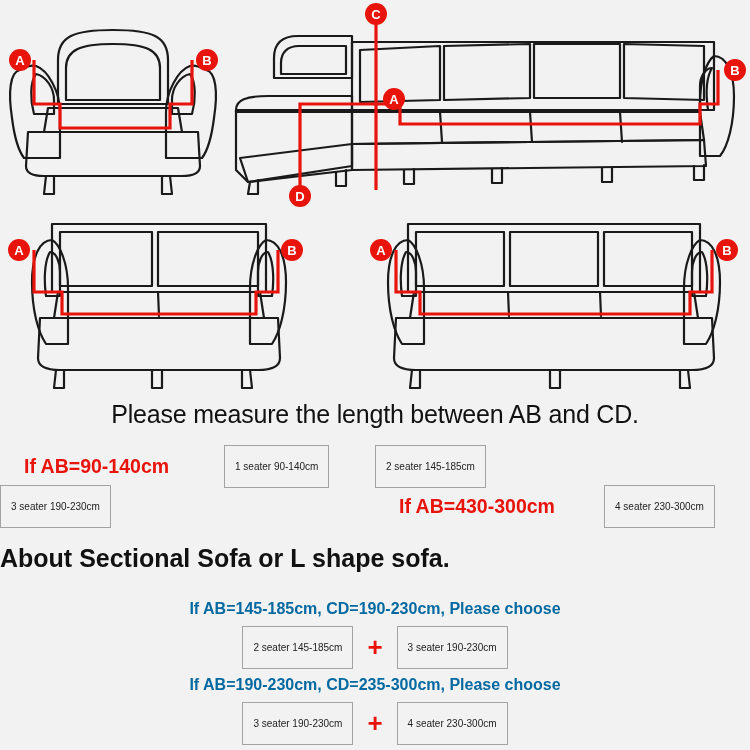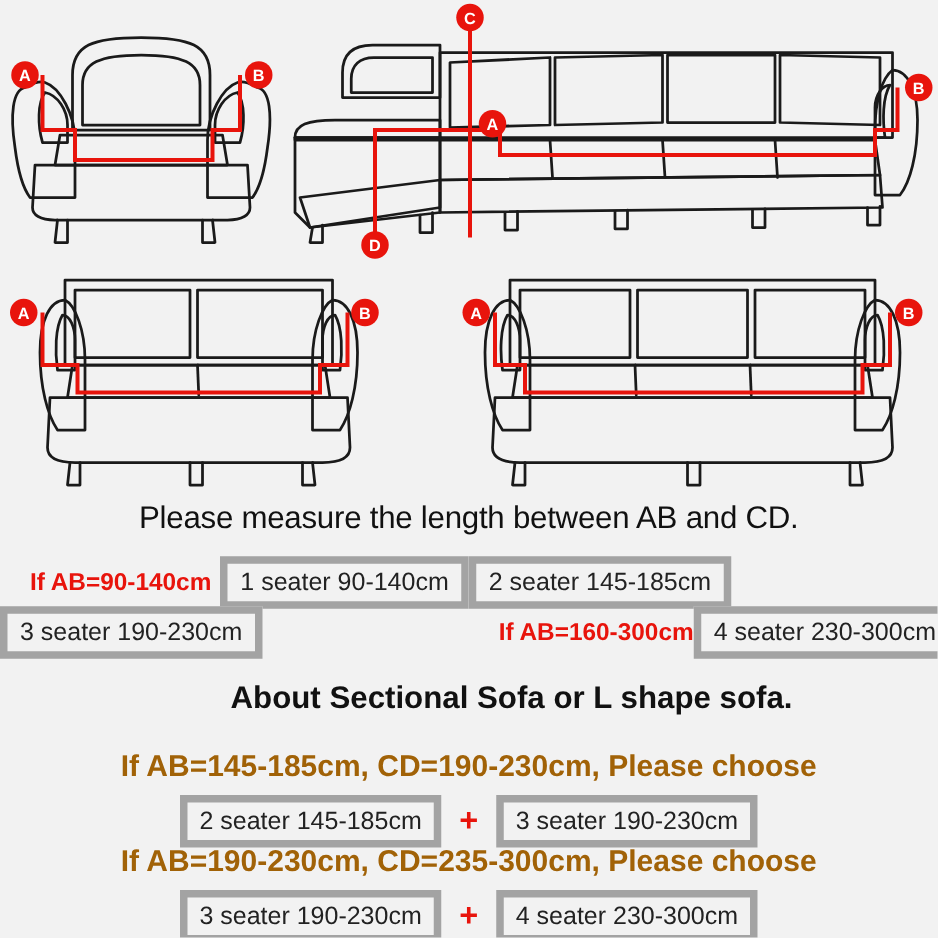--- a/index.html
+++ b/index.html
@@ -36,40 +36,40 @@
     box-sizing:border-box;
   }
   .cond{
     color:#e8140c;font-weight:bold;font-size:19.5px;
     white-space:nowrap;
     padding-left:24px;
   }
   .cell.left .cond{width:200px;text-align:left;}
   .cell.right .cond{width:205px;text-align:left;}
   .chip{
-    border:6px solid #a3a3a3;
+    border:1px solid #a3a3a3;
     background:#f2f2f2;
     color:#222;
-    font-size:20px;
-    padding:4px 10px;
+    font-size:10px;
+    padding:15px 10px;
     white-space:nowrap;
     line-height:1.1;
   }
 
   .sub-headline{
     position:absolute;left:0;top:544px;width:634px;
-    text-align:right;
+    text-align:left;
     font-size:25px;font-weight:bold;color:#111;
   }
 
   .sect{
     position:absolute;left:0;width:750px;text-align:center;
   }
   .sect-line{
-    color:#a16207;font-weight:bold;font-size:24px;
+    color:#0369a1;font-weight:bold;font-size:16px;
     margin-bottom:8px;
   }
   .combo{
     display:flex;align-items:center;justify-content:center;gap:14px;
   }
   .plus{
     color:#e8140c;font-weight:bold;font-size:26px;line-height:1;
     position:relative;top:-1px;
   }
   #sect1{top:600px;}
@@ -245,21 +245,21 @@
       <div class="cell right">
         <span class="chip">2 seater 145-185cm</span>
       </div>
     </div>
 
     <div class="row">
       <div class="cell left">
         <span class="chip">3 seater 190-230cm</span>
       </div>
       <div class="cell right">
-        <span class="cond">If AB=160-300cm</span>
+        <span class="cond">If AB=430-300cm</span>
         <span class="chip">4 seater 230-300cm</span>
       </div>
     </div>
 
   </div>
 
   <div class="sub-headline">About Sectional Sofa or L shape sofa.</div>
 
   <div class="sect" id="sect1">
     <div class="sect-line">If AB=145-185cm, CD=190-230cm, Please choose</div>

